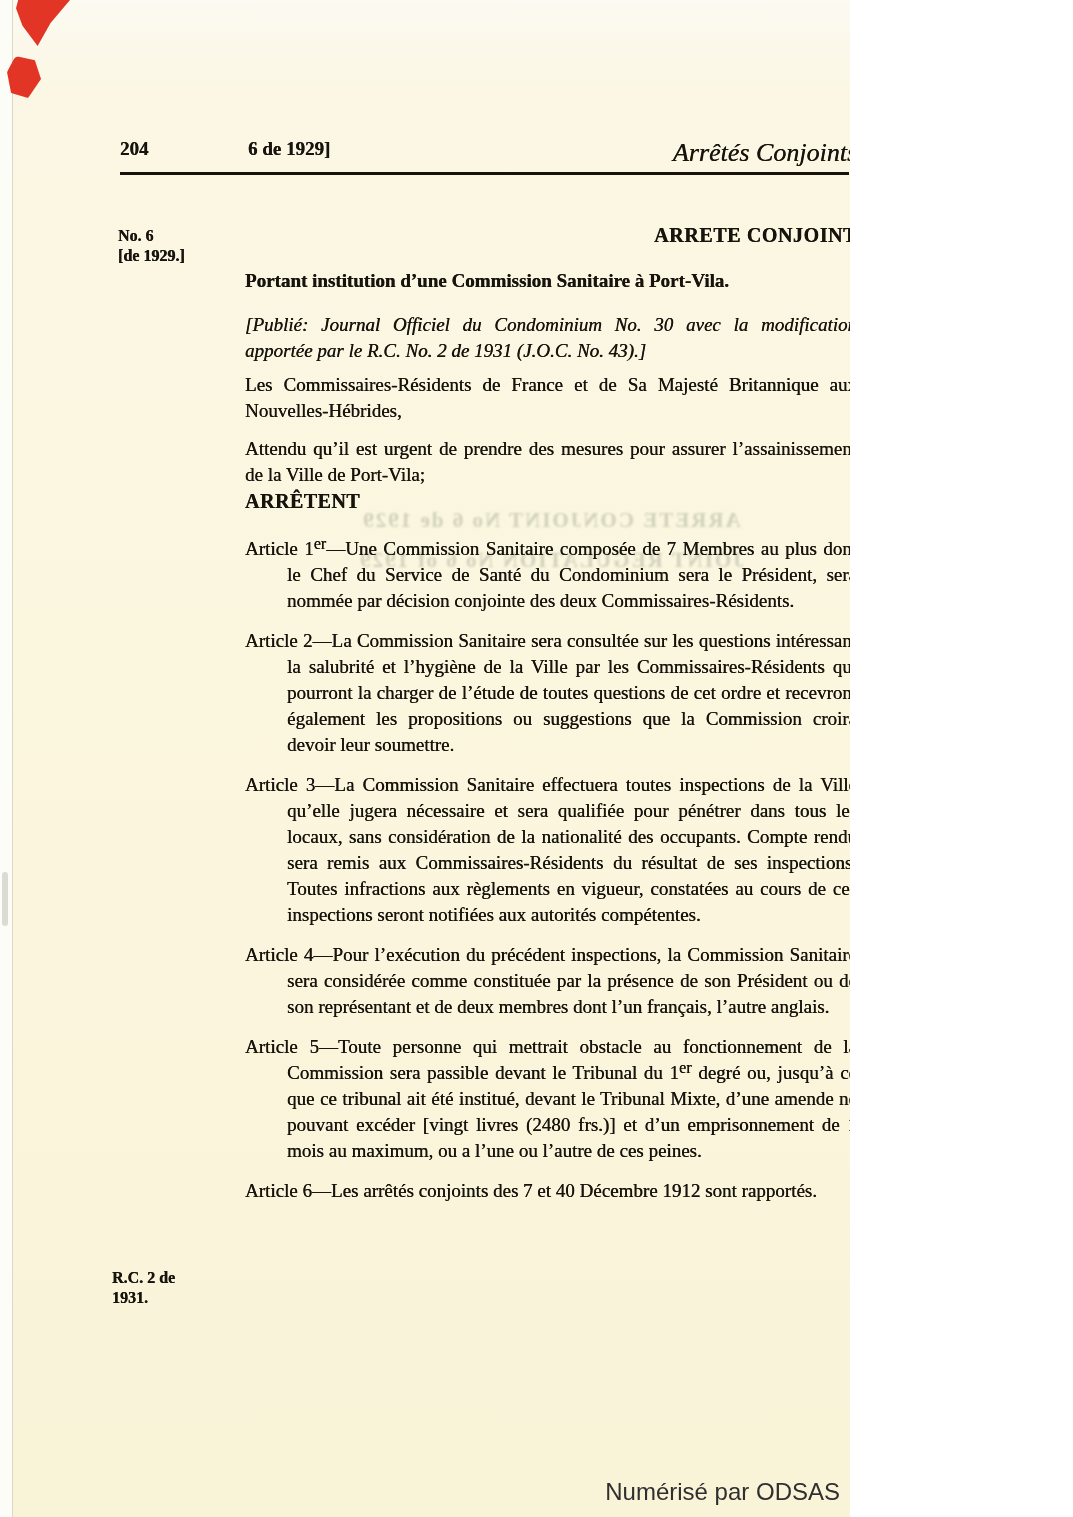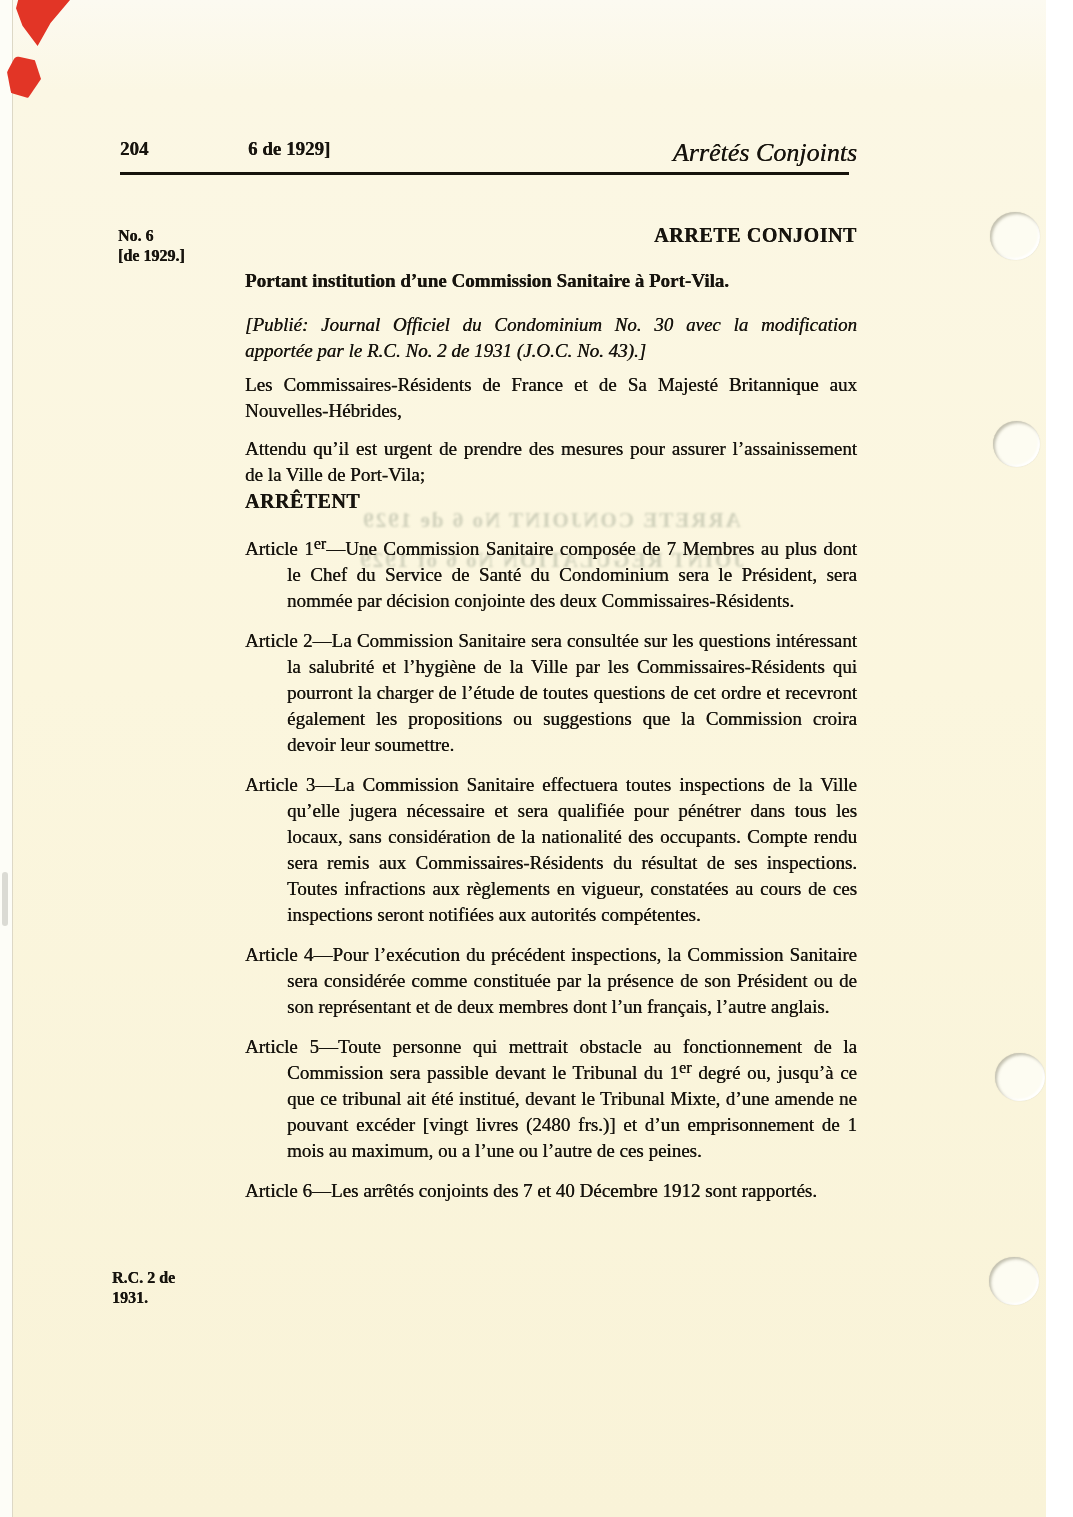--- a/index.html
+++ b/index.html
@@ -1,20 +1,20 @@
 <!DOCTYPE html>
 <html lang="fr"><head>
 <meta charset="utf-8">
 <style>
   * { margin:0; padding:0; box-sizing:border-box; }
   html,body { background:#ffffff; }
   body { width:1073px; height:1517px; }
 
   .page {
-    position:relative; width:1046px; height:1517px; overflow:hidden;
+    position:relative; width:850px; height:1517px; overflow:hidden;
     background: linear-gradient(180deg,#fcfaf1 0%, #fbf7e4 6%, #fbf6de 45%, #f9f3d8 100%);
     font-family:"Liberation Serif","DejaVu Serif",serif;
     color:#17140e;
     text-shadow: 0.3px 0 0 currentColor;
   }
 
   
   .left-edge { position:absolute; left:0; top:0; width:13px; height:100%;
     background:#fdfdf7; border-right:1px solid #ddd8c6; }
   .edge-smudge { position:absolute; left:2px; top:872px; width:6px; height:54px;
@@ -120,14 +120,15 @@
     <p class="article"><span>Article 3</span><sup></sup><span>—La Commission Sanitaire effectuera toutes inspections de la Ville qu’elle jugera nécessaire et sera qualifiée pour pénétrer dans tous les locaux, sans considération de la nationalité des occupants. Compte rendu sera remis aux Commissaires-Résidents du résultat de ses inspections. Toutes infractions aux règlements en vigueur, constatées au cours de ces inspections seront notifiées aux autorités compétentes.</span><sup></sup><span></span></p>
 
     <p class="article"><span>Article 4</span><sup></sup><span>—Pour l’exécution du précédent inspections, la Commission Sanitaire sera considérée comme constituée par la présence de son Président ou de son représentant et de deux membres dont l’un français, l’autre anglais.</span><sup></sup><span></span></p>
 
     <p class="article"><span>Article 5</span><sup></sup><span>—Toute personne qui mettrait obstacle au fonctionnement de la Commission sera passible devant le Tribunal du 1</span><sup>er</sup><span> degré ou, jusqu’à ce que ce tribunal ait été institué, devant le Tribunal Mixte, d’une amende ne pouvant excéder [vingt livres (2480 frs.)] et d’un emprisonnement de 1 mois au maximum, ou a l’une ou l’autre de ces peines.</span></p>
 
     <p class="article"><span>Article 6</span><sup></sup><span>—Les arrêtés conjoints des 7 et 40 Décembre 1912 sont rapportés.</span><sup></sup><span></span></p>
 
   </div>
 
+  <div class="watermark">Numérisé par ODSAS</div>
 
 </div>
 
 </body></html>

